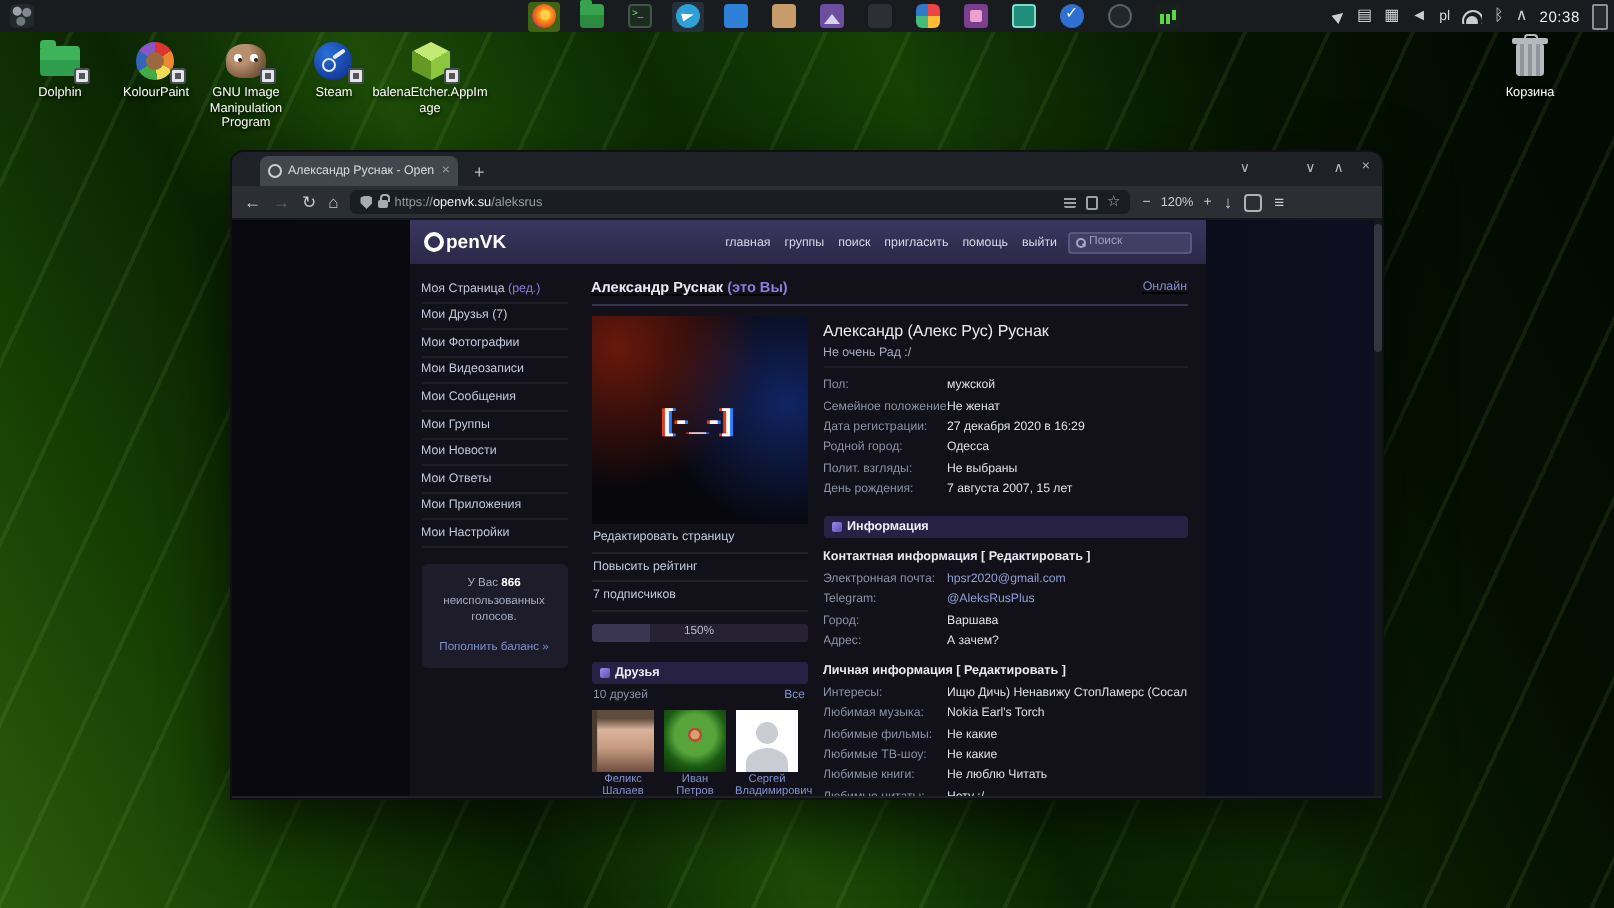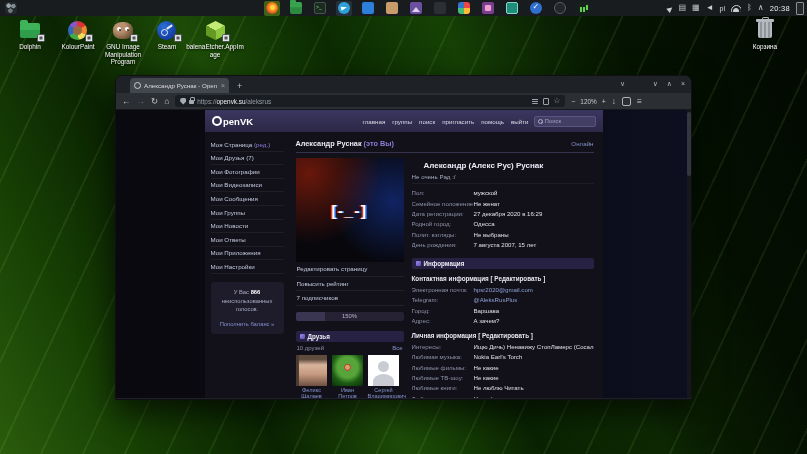--- a/index.html
+++ b/index.html
@@ -114,21 +114,21 @@
   .sinput{border:none;outline:none;background:transparent;width:100%;font-size:6px;color:#d6d2ea;font-family:"Liberation Sans",sans-serif;padding:0;}
   .sinput::placeholder{color:#a39fc0;}
   .ovkbody{flex:1;display:flex;padding:5px 0 0 4px;min-height:0;}
   .sbar{width:73px;flex:none;font-size:6.2px;color:#c3cade;padding:1px 4px 0 2px;}
   .sitem{padding:2.6px 0 3px;border-bottom:1px solid rgba(255,255,255,.055);}
   .accent{color:#8b7fd9;}
   .votes{margin-top:8px;background:#1e1b2b;border-radius:3px;padding:6px 3px 5px;text-align:center;font-size:5.8px;color:#a7acbf;line-height:1.5;}
   .votes b{color:#fff;}
   .voteslink{display:block;margin-top:6px;color:#8292cc;}
   .main{flex:1;min-width:0;padding:0 9px 0 8px;}
-  .trow{display:flex;align-items:center;border-bottom:1px solid #37334e;padding:2px 0 4px;}
+  .trow{display:flex;align-items:center;border-bottom:1px solid #37334e;padding:2px 0 4px;text-decoration:underline;}
   .ptitle{font-size:7.3px;font-weight:bold;color:#eceaf6;}
   .ptitle .accent{font-weight:bold;}
   .online{margin-left:auto;font-size:6.2px;color:#8292cc;}
   .cols{display:flex;gap:8px;margin-top:5px;}
   .lcol{width:108px;flex:none;}
   .avatar{width:108px;height:104px;display:flex;align-items:center;justify-content:center;
     background:radial-gradient(circle at 12% 15%,rgba(170,35,10,.6),transparent 55%),radial-gradient(circle at 90% 42%,rgba(25,60,170,.55),transparent 55%),#07070c;}
   .avart{font-size:15px;font-weight:bold;color:#fff;letter-spacing:1.5px;text-shadow:-1.5px 0 0 #e03a1c,1.5px 0 0 #2f7bff;}
   .action{font-size:6.2px;color:#c3cade;padding:3px 1px 3.5px;border-bottom:1px solid rgba(255,255,255,.07);}
   .ratebar{margin-top:6px;height:9px;background:#262233;border-radius:2px;position:relative;overflow:hidden;}
@@ -141,21 +141,21 @@
   .all{margin-left:auto;color:#8292cc;}
   .fgrid{display:flex;flex-wrap:wrap;gap:4px;}
   .fcell{width:32px;text-align:center;font-size:5.6px;color:#8292cc;line-height:1.2;}
   .favatar{width:31px;height:31px;margin:0 auto 1px;}
   .ph-photo{background:linear-gradient(90deg,#4a3a30 0 8%,transparent 9%),linear-gradient(180deg,#5f4c3d 0 14%,#d9b49c 32%,#c59a80 62%,#6e4f41 100%);}
   .ph-green{background:radial-gradient(circle at 50% 40%,#d8a06a 0 9%,#bb4a3a 10% 14%,#57a43a 15% 42%,#1c5c14 65%,#0b2d08 100%);}
   .ph-sil{background:#fff;position:relative;overflow:hidden;}
   .ph-sil::before{content:"";position:absolute;left:50%;top:20%;width:11px;height:11px;margin-left:-5.5px;border-radius:50%;background:#c9cdd3;}
   .ph-sil::after{content:"";position:absolute;left:50%;top:62%;width:21px;height:15px;margin-left:-10.5px;border-radius:50% 50% 0 0;background:#c9cdd3;}
   .rcol{flex:1;min-width:0;}
-  .pname{font-size:8px;font-weight:bold;color:#eceaf6;margin-top:3px;margin-left:12px;}
+  .pname{font-size:8px;font-weight:normal;color:#eceaf6;margin-top:3px;}
   .pstatus{font-size:6.2px;color:#a6abc0;margin:2.5px 0 4px;padding-bottom:3px;border-bottom:1px solid rgba(255,255,255,.05);}
   .drow{display:flex;font-size:6.1px;padding:1.7px 0;overflow:hidden;}
   .dlab{width:62px;flex:none;color:#8d92a8;white-space:nowrap;}
   .dval{color:#dde0ea;white-space:nowrap;}
   .dval.lnk{color:#8fa0d4;}
   .ihead{margin-top:8px;}
   .subhead{font-size:6.3px;font-weight:bold;color:#e8e6f2;margin:6px 0 2.5px;}
 </style>
 </head>
 <body>

